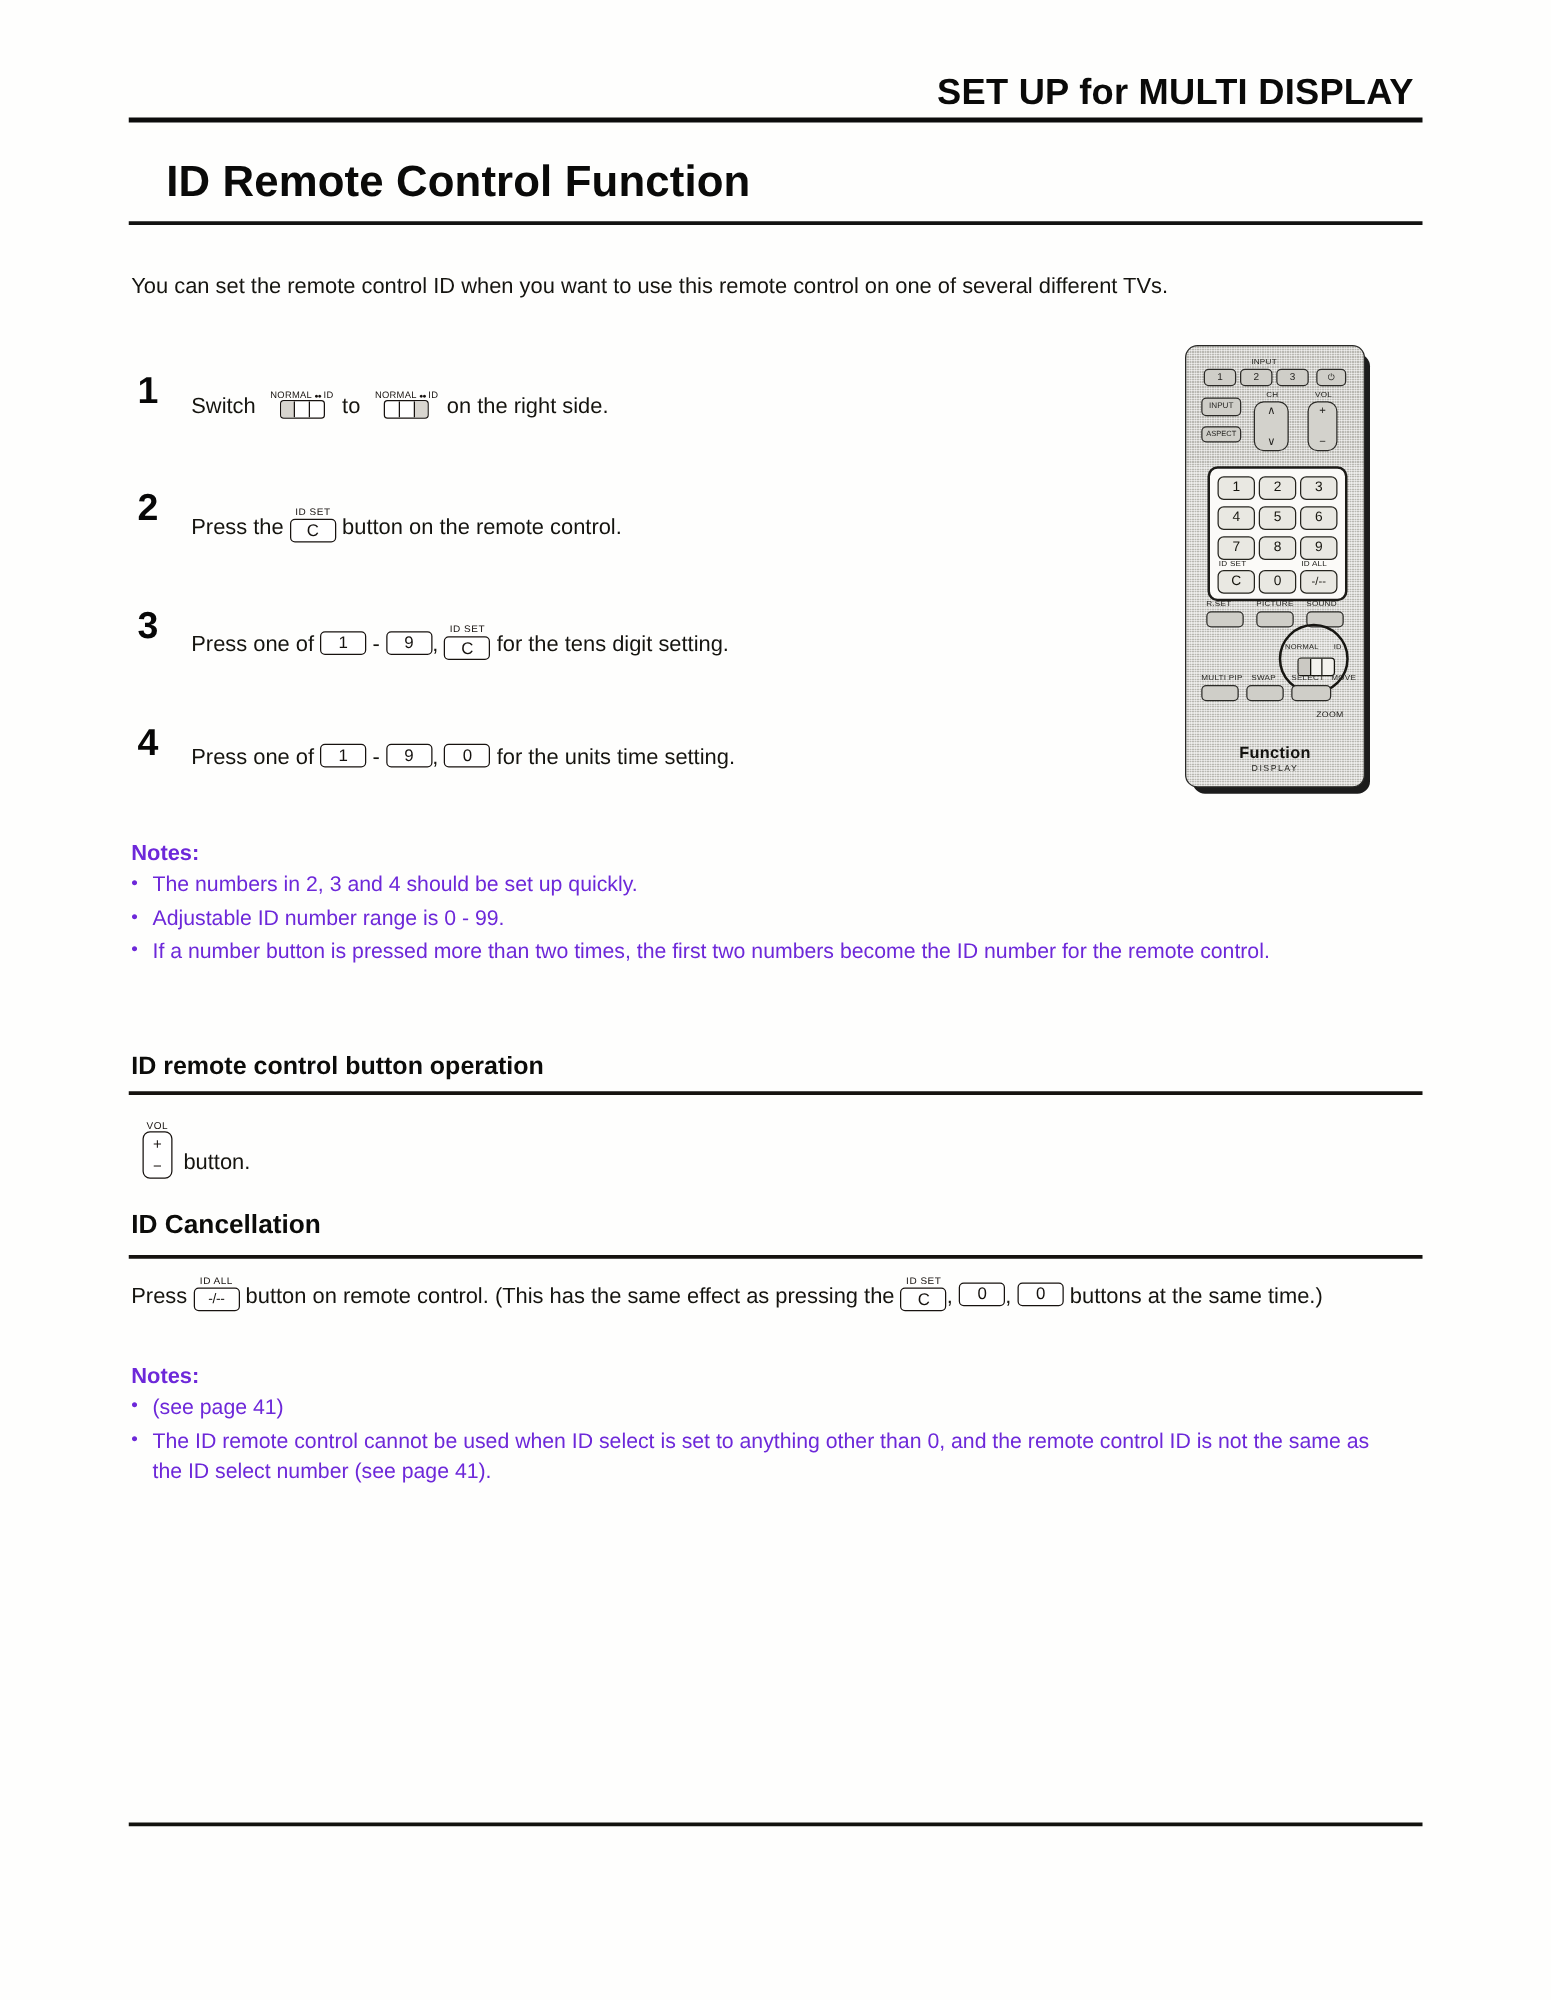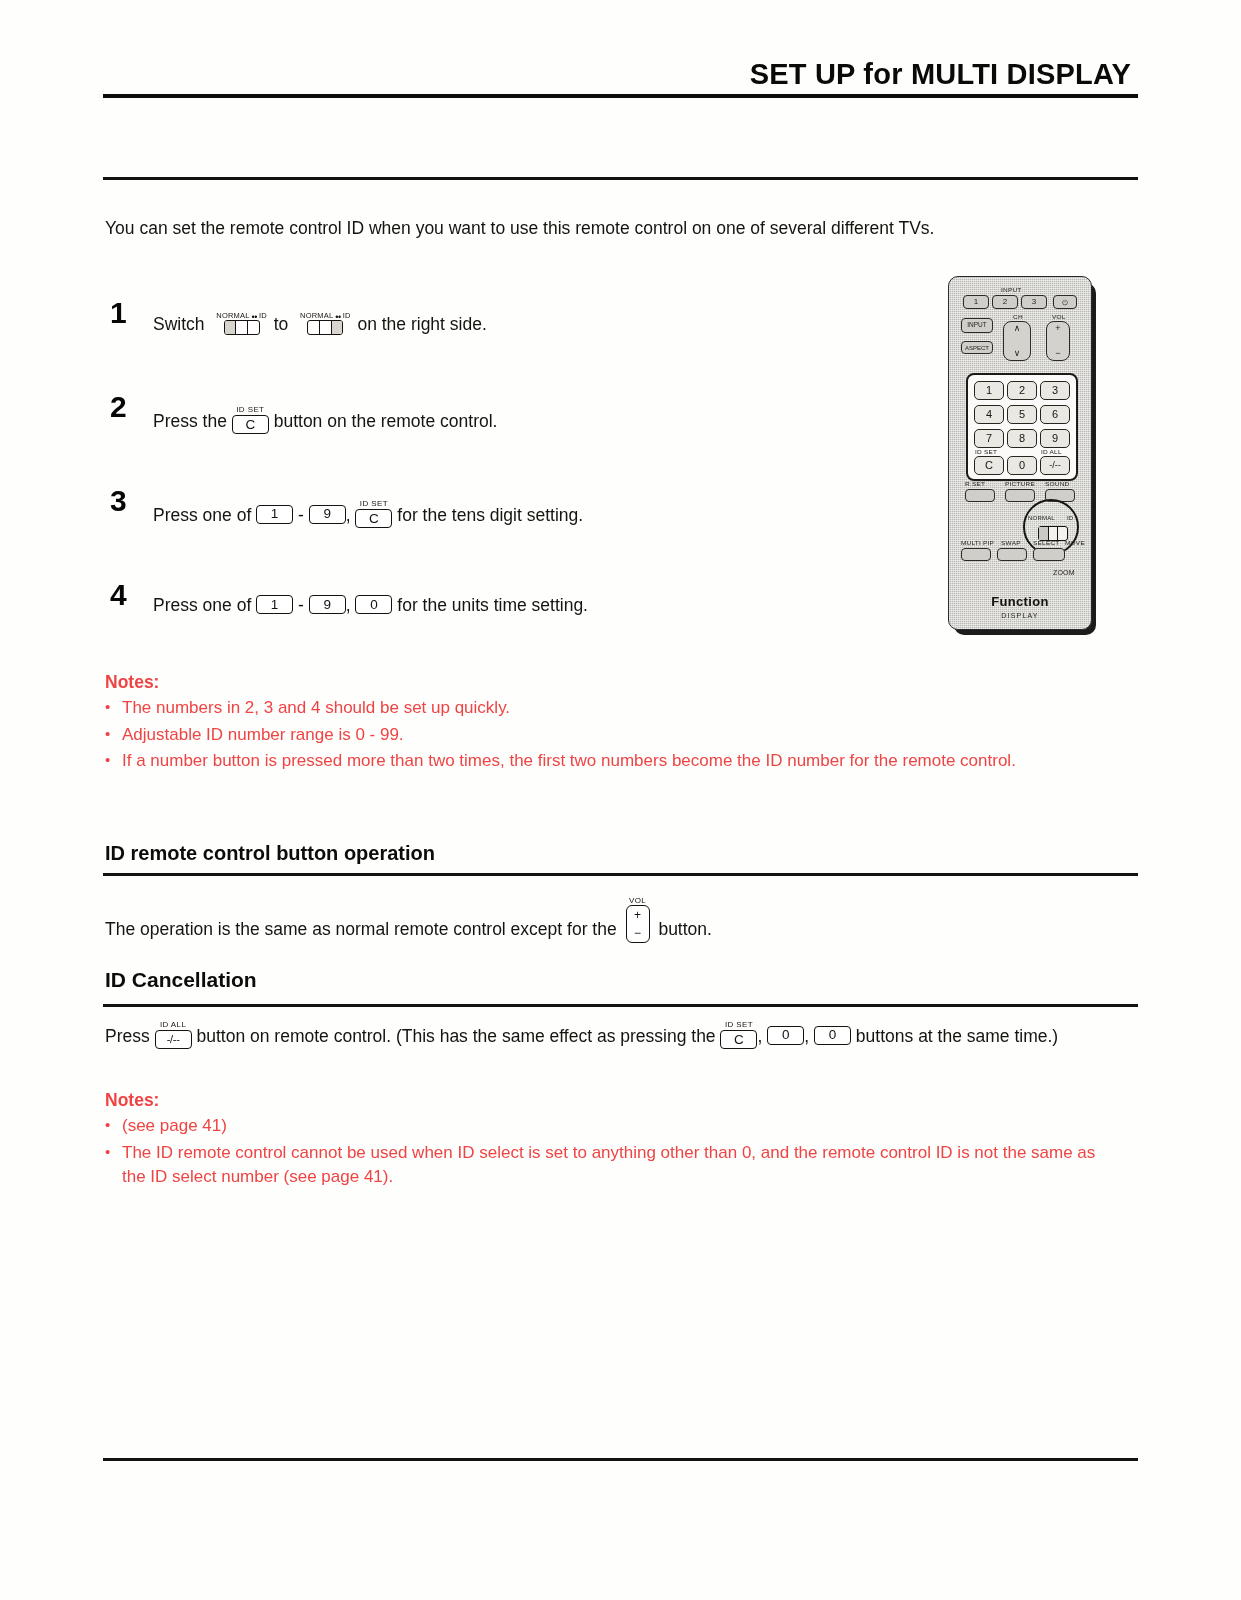--- a/index.html
+++ b/index.html
@@ -216,21 +216,21 @@
     justify-content: space-around;
     font-size: 12px;
     line-height: 1;
     color: #17120f;
   }
 
   
   .notes {
     position: absolute;
     font-size: 17px;
-    color: #ef4444;
+    color: #6d28d9;
   }
   .notes-heading {
     font-weight: bold;
     font-size: 17.5px;
     margin-bottom: 3px;
   }
   .note-item {
     display: flex;
     margin-bottom: 2px;
     line-height: 1.45;
@@ -405,20 +405,21 @@
   }
 </style>
 </head>
 <body>
 
 <div class="page">
 
   <div class="header-title">SET UP for MULTI DISPLAY</div>
   <div class="header-rule"></div>
 
+  <div class="doc-title">ID Remote Control Function</div>
   <div class="title-rule"></div>
 
   <div class="intro">You can set the remote control ID when you want to use this remote control on one of several different TVs.</div>
 
   <div class="steps">
 
     <div class="step">
       <div class="step-num">1</div>
       <div class="step-text">
         <span class="tx">Switch</span>
@@ -532,21 +533,20 @@
     <div class="note-item">
       <span class="note-bullet">•</span>
       <span class="note-body note-justify">If a number button is pressed more than two times, the first two numbers become the ID number for the remote control.</span>
     </div>
   </div>
 
   <div class="sec-heading" style="top:842px;">ID remote control button operation</div>
   <div class="sec-rule" style="top:873px;"></div>
 
   <div class="body-line" style="top:906px;">
-    <span class="tx">The operation is the same as normal remote control except for the</span>
     <span>&nbsp;</span>
     <span class="vol-glyph">
       <span class="vol-cap">VOL</span>
       <span class="vol-body">
         <span>+</span>
         <span>−</span>
       </span>
     </span>
     <span>&nbsp;</span>
     <span class="tx">button.</span>

